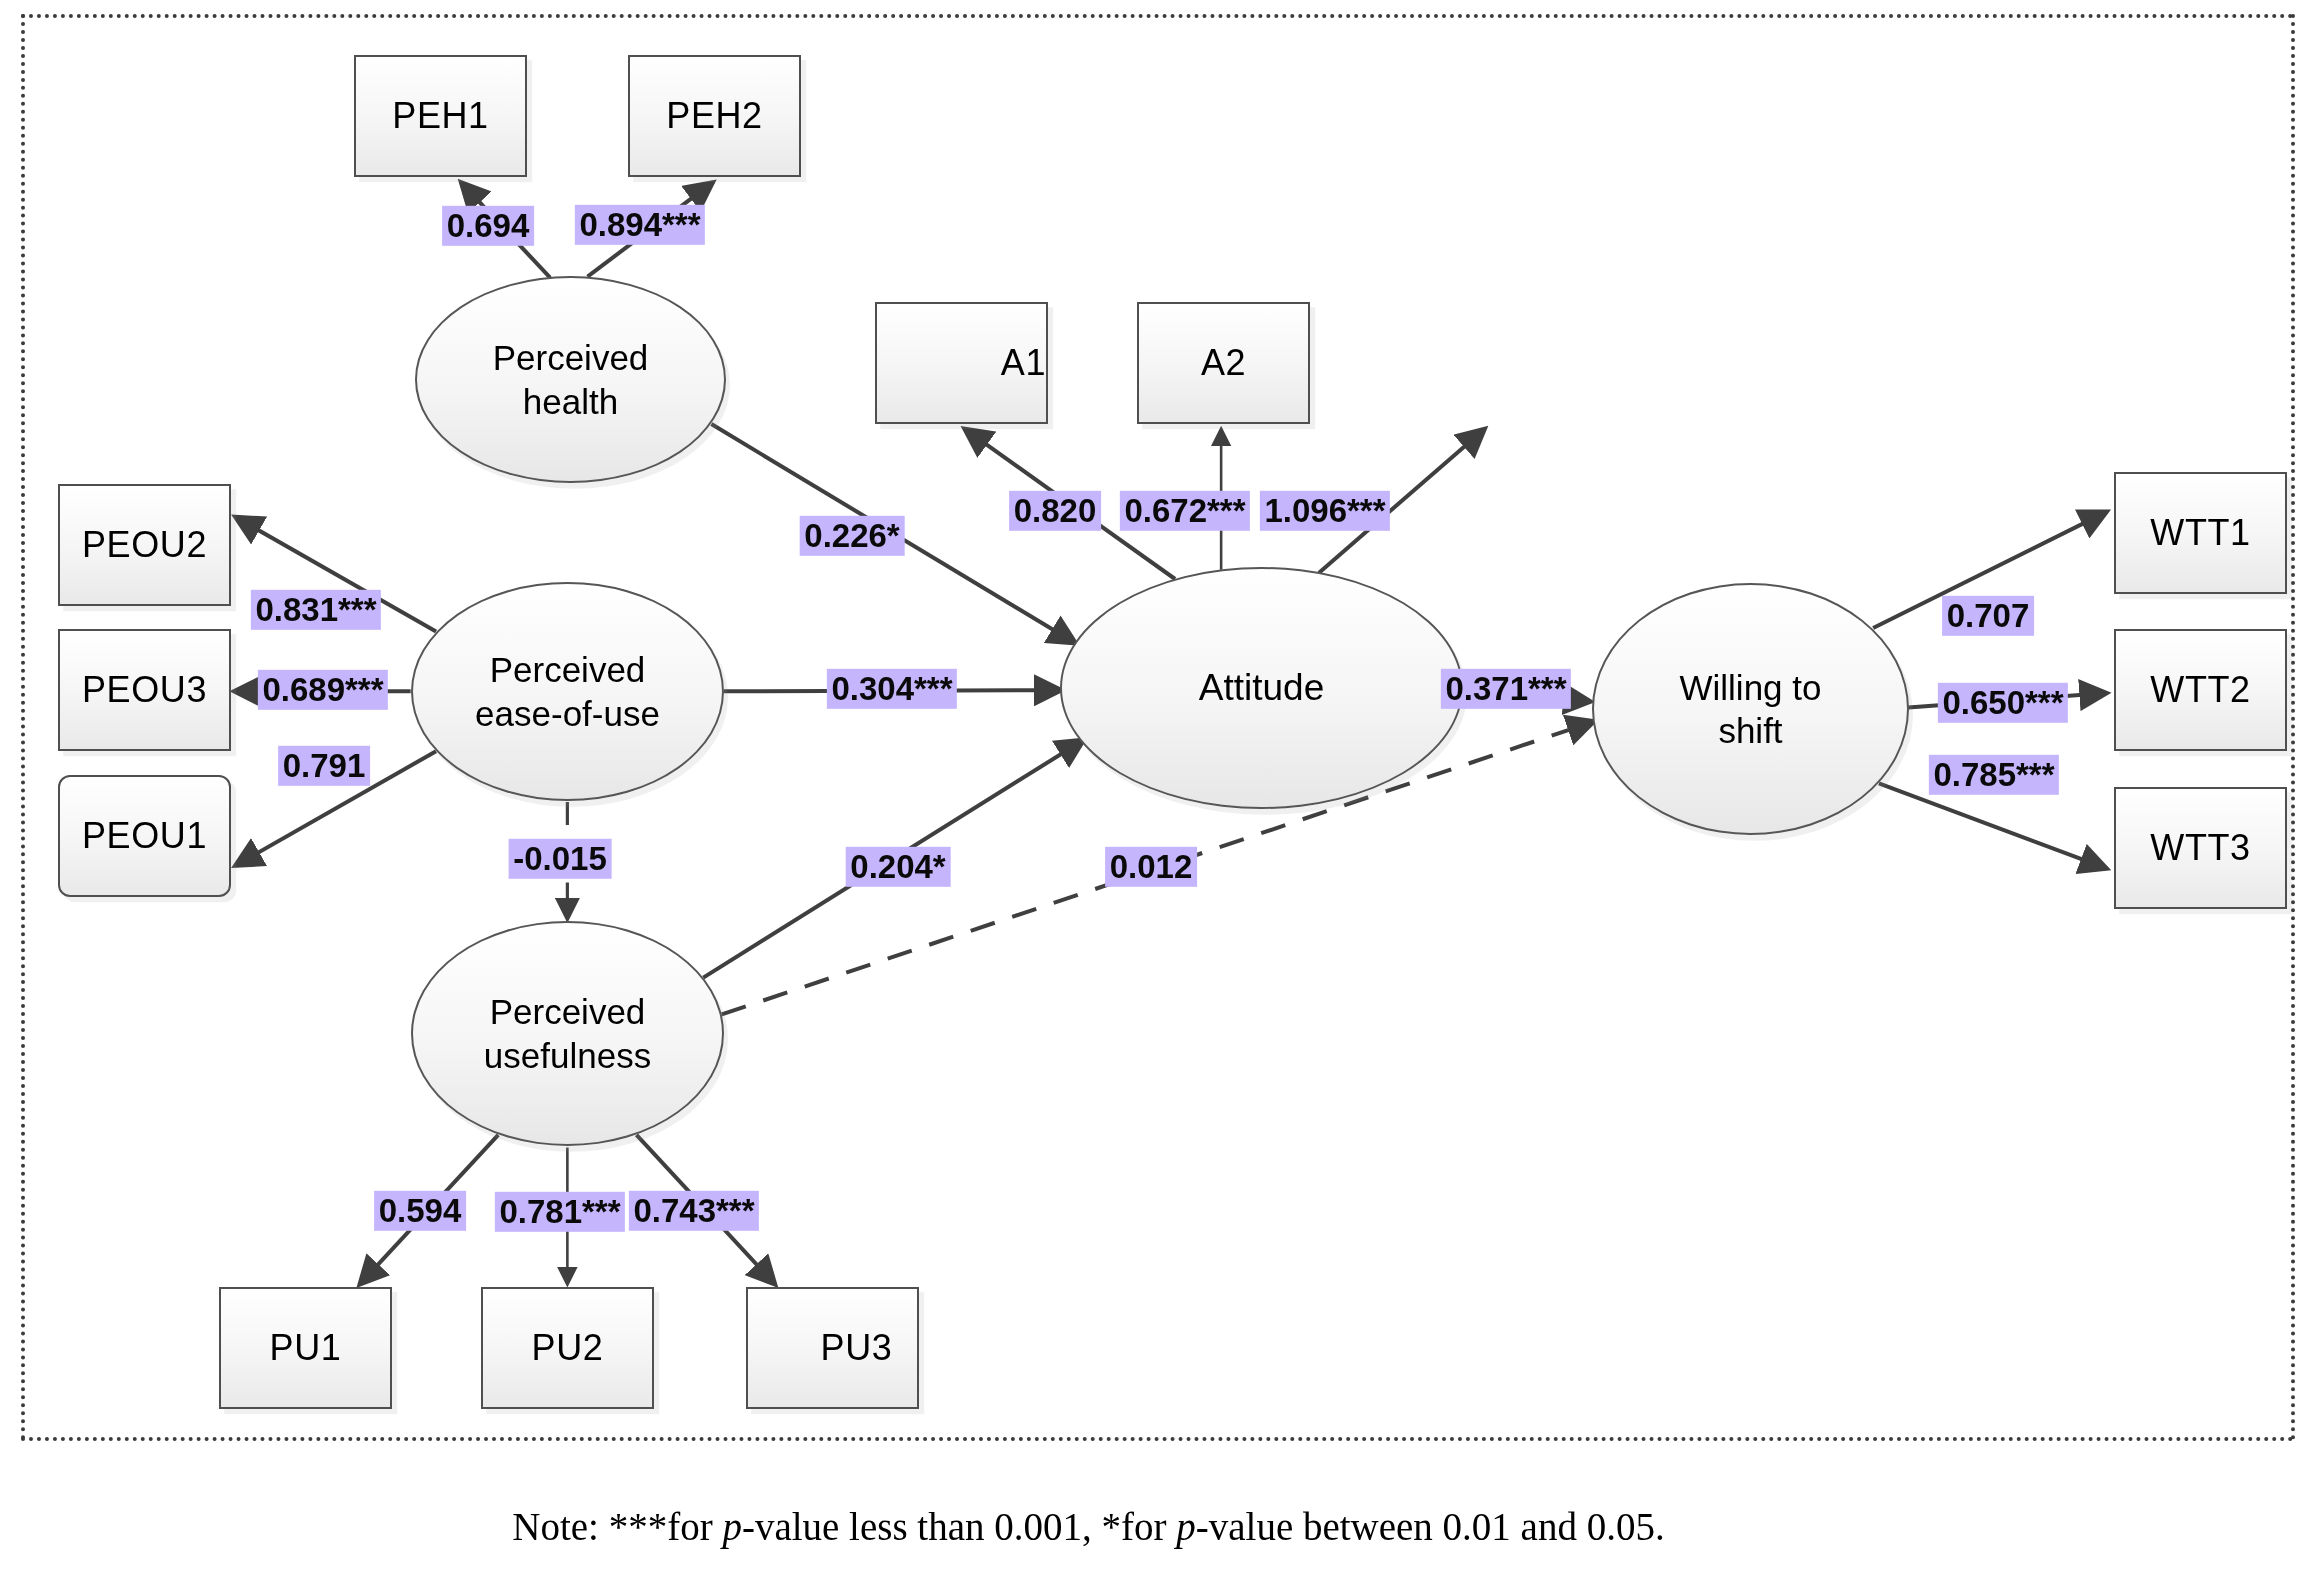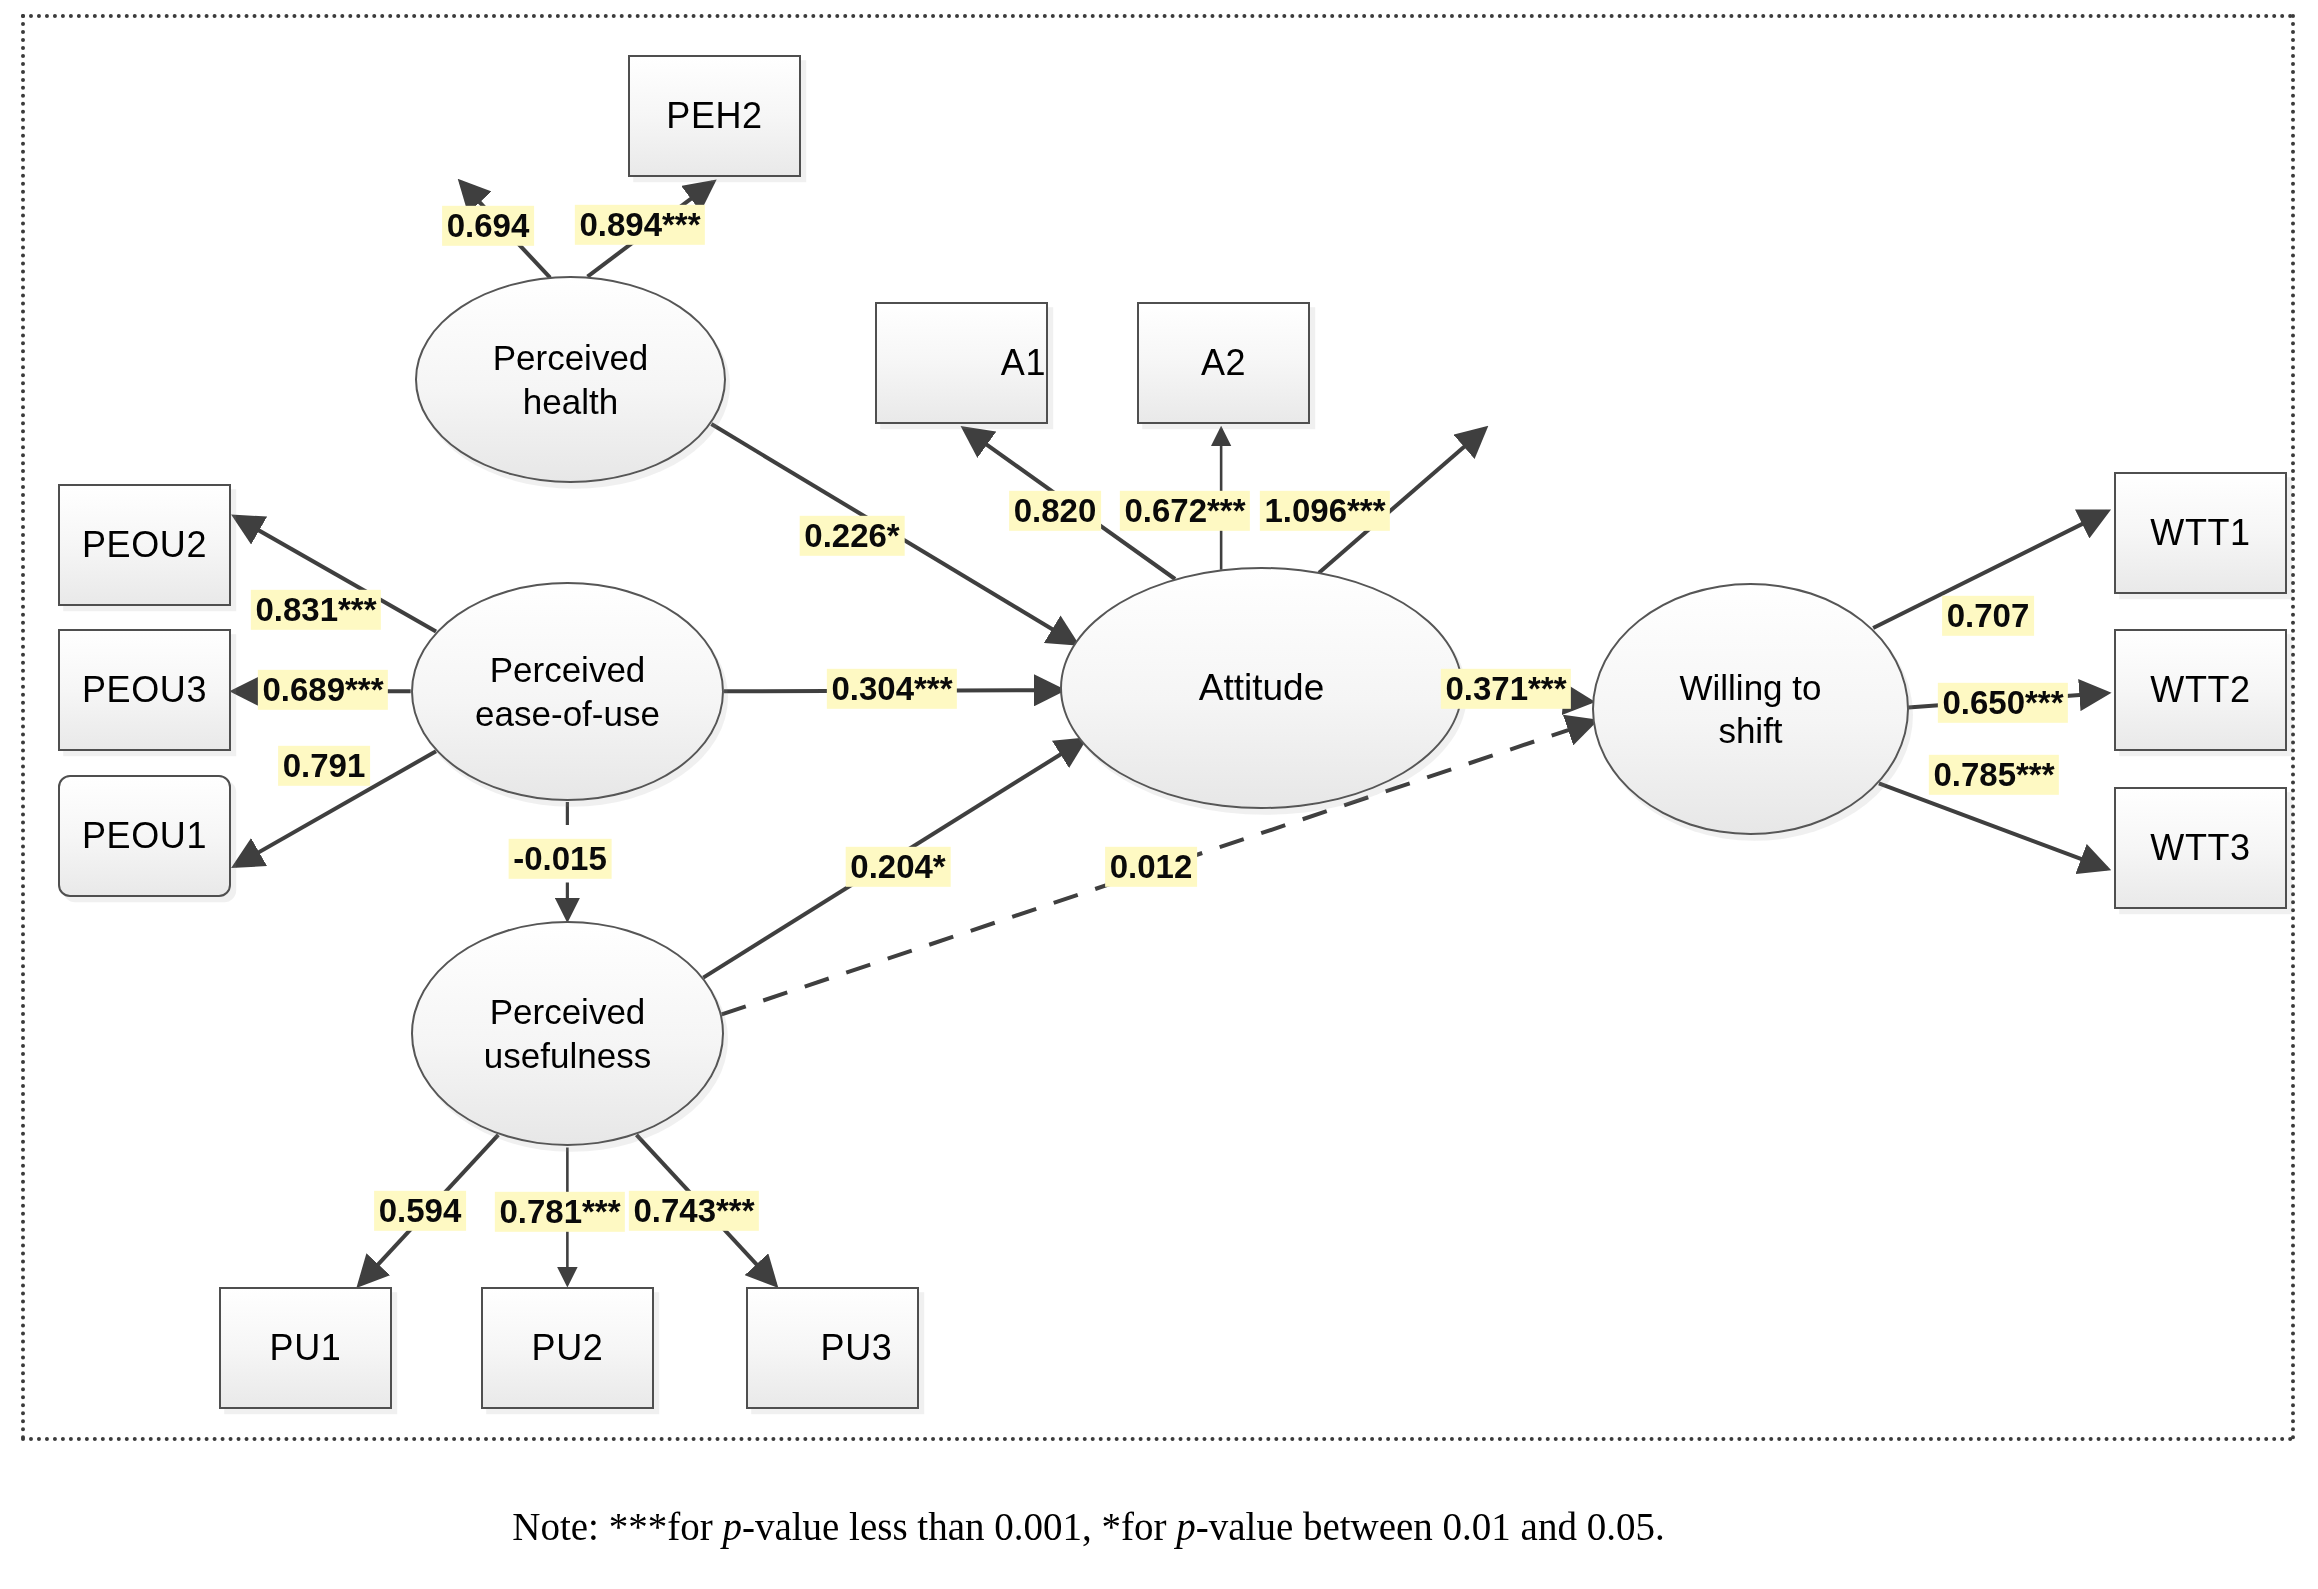--- a/index.html
+++ b/index.html
@@ -13,21 +13,21 @@
        background:linear-gradient(180deg,#ffffff 0%,#f6f6f6 50%,#e9e9e9 100%);
        box-shadow:5.2px 5.2px 0 rgba(150,150,150,0.14);
        display:flex;align-items:center;justify-content:center;
        font-size:36px;font-weight:500;letter-spacing:0.6px;}
   .ellipse{position:absolute;box-sizing:border-box;border:2.3px solid #565656;border-radius:50%;
        background:linear-gradient(180deg,#ffffff 0%,#f5f5f5 55%,#e7e7e7 100%);
        box-shadow:4px 5.8px 0 rgba(150,150,150,0.14);
        display:flex;flex-direction:column;align-items:center;justify-content:center;
        font-size:35px;line-height:1.24;text-align:center;}
   .coef{position:absolute;transform:translate(-50%,-50%);
-        font-size:33px;font-weight:700;color:#0a0a0a;background:#fef9c3;
+        font-size:33px;font-weight:700;color:#0a0a0a;background:#c4b5fd;
         padding:1.2px 4.6px;white-space:nowrap;}
   #note{position:absolute;left:-71px;top:1504px;width:2319px;text-align:center;
         font-family:"Liberation Serif",serif;font-size:39px;color:#000;}
   #note .it{font-style:italic;}
 </style>
 </head>
 <body>
 
 <div id="canvas">
 
@@ -78,20 +78,23 @@
     <span>usefulness</span>
   </div>
   <div class="ellipse" style="left:1060px;top:567px;width:403px;height:242px;font-size:37px;">
     <span>Attitude</span>
   </div>
   <div class="ellipse" style="left:1592px;top:583px;width:317px;height:252px;">
     <span>Willing to</span>
     <span>shift</span>
   </div>
 
+  <div class="box" style="left:354px;top:55px;">
+      <span>PEH1</span>
+    </div>
   <div class="box" style="left:628px;top:55px;">
       <span>PEH2</span>
     </div>
   <div class="box" style="left:875px;top:302px;justify-content:flex-end;">
       <span>A1</span>
     </div>
   <div class="box" style="left:1137px;top:302px;">
       <span>A2</span>
     </div>
   <div class="box" style="left:2114px;top:472px;">

